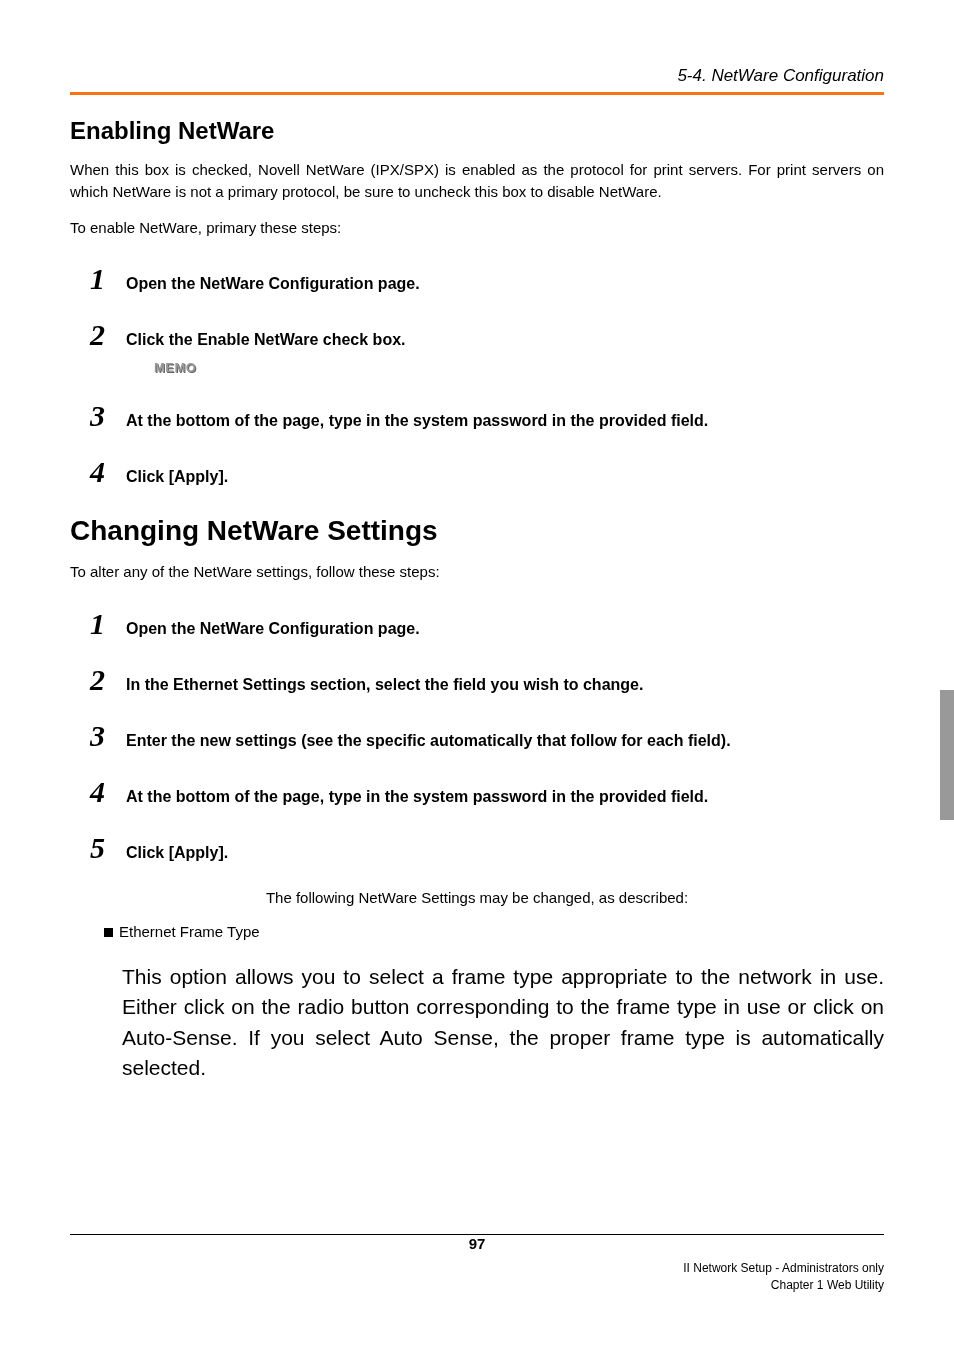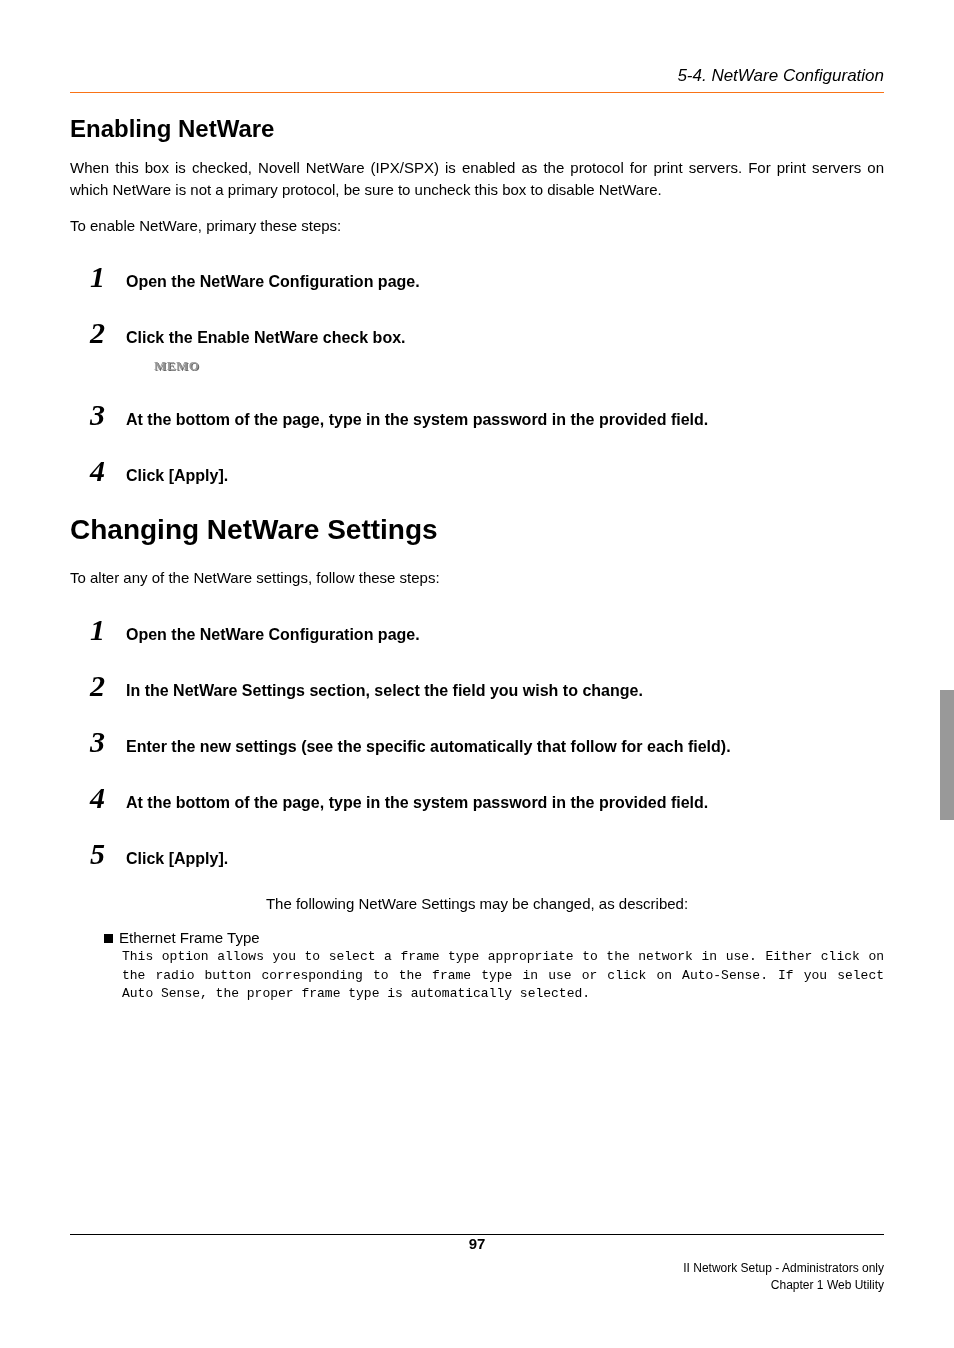--- a/index.html
+++ b/index.html
@@ -6,39 +6,39 @@
   body {
     width: 954px;
     height: 1348px;
     background: #fff;
     font-family: Arial, Helvetica, sans-serif;
     color: #000;
     position: relative;
     padding: 66px 70px 50px 70px;
   }
   .header-region {
-    border-bottom: 1px solid #f97316;
+    border-bottom: 3px solid #f97316;
     padding-bottom: 6px;
     margin-bottom: 22px;
   }
   .header-text {
     font-style: italic;
     font-size: 17px;
     text-align: right;
   }
   .h1 {
     font-size: 24px;
     font-weight: bold;
     margin-bottom: 14px;
   }
   .h1b {
     font-size: 28px;
     font-weight: bold;
     margin-top: 28px;
-    margin-bottom: 21px;
+    margin-bottom: 14px;
   }
   .body-text {
     font-size: 15px;
     line-height: 1.45;
     text-align: justify;
     margin-bottom: 14px;
   }
   .body-text-after {
     font-size: 15px;
     line-height: 1.45;
@@ -69,57 +69,55 @@
     margin-left: 84px;
     margin-top: 10px;
   }
   .memo-label {
     font-size: 13px;
     font-weight: bold;
     color: #999;
     text-shadow: 1px 1px 0 #666;
     letter-spacing: 0.5px;
     margin-bottom: 2px;
-    font-family: Liberation Serif, serif;
   }
   .memo-item {
     font-size: 13px;
   }
   .bullet-dot {
     display: inline-block;
     width: 6px; height: 6px;
     background: #000;
     border-radius: 50%;
     vertical-align: middle;
     margin-right: 4px;
     position: relative;
     top: -1px;
   }
   .list-block {
     margin-top: 6px;
     margin-left: 34px;
   }
   .list-head {
     font-size: 15px;
-    margin-bottom: 2px;
+    margin-bottom: 22px;
   }
   .sq {
     display: inline-block;
     width: 9px; height: 9px;
     background: #000;
     margin-right: 6px;
     position: relative;
     top: 0px;
   }
   .list-body {
-    font-size: 13px;
+    font-size: 21px;
     line-height: 1.45;
     text-align: justify;
     margin-left: 18px;
-    font-family: Liberation Mono, monospace;
   }
   .footer {
     position: absolute;
     left: 70px;
     right: 70px;
     bottom: 54px;
   }
   .footer-line {
     border-top: 1px solid #000;
     display: flex;
@@ -185,21 +183,21 @@
 
 <div class="h1b">Changing NetWare Settings</div>
 <div class="body-text">To alter any of the NetWare settings, follow these steps:</div>
 
 <div class="step">
   <div class="step-num">1</div>
   <div class="step-text">Open the NetWare Configuration page.</div>
 </div>
 <div class="step">
   <div class="step-num">2</div>
-  <div class="step-text">In the NetWare Settings section, select the field you wish to change.</div>
+  <div class="step-text">In the Ethernet Settings section, select the field you wish to change.</div>
 </div>
 <div class="step">
   <div class="step-num">3</div>
   <div class="step-text">Enter the new settings (see the specific automatically that follow for each field).</div>
 </div>
 <div class="step">
   <div class="step-num">4</div>
   <div class="step-text">At the bottom of the page, type in the system password in the provided field.</div>
 </div>
 <div class="step">

